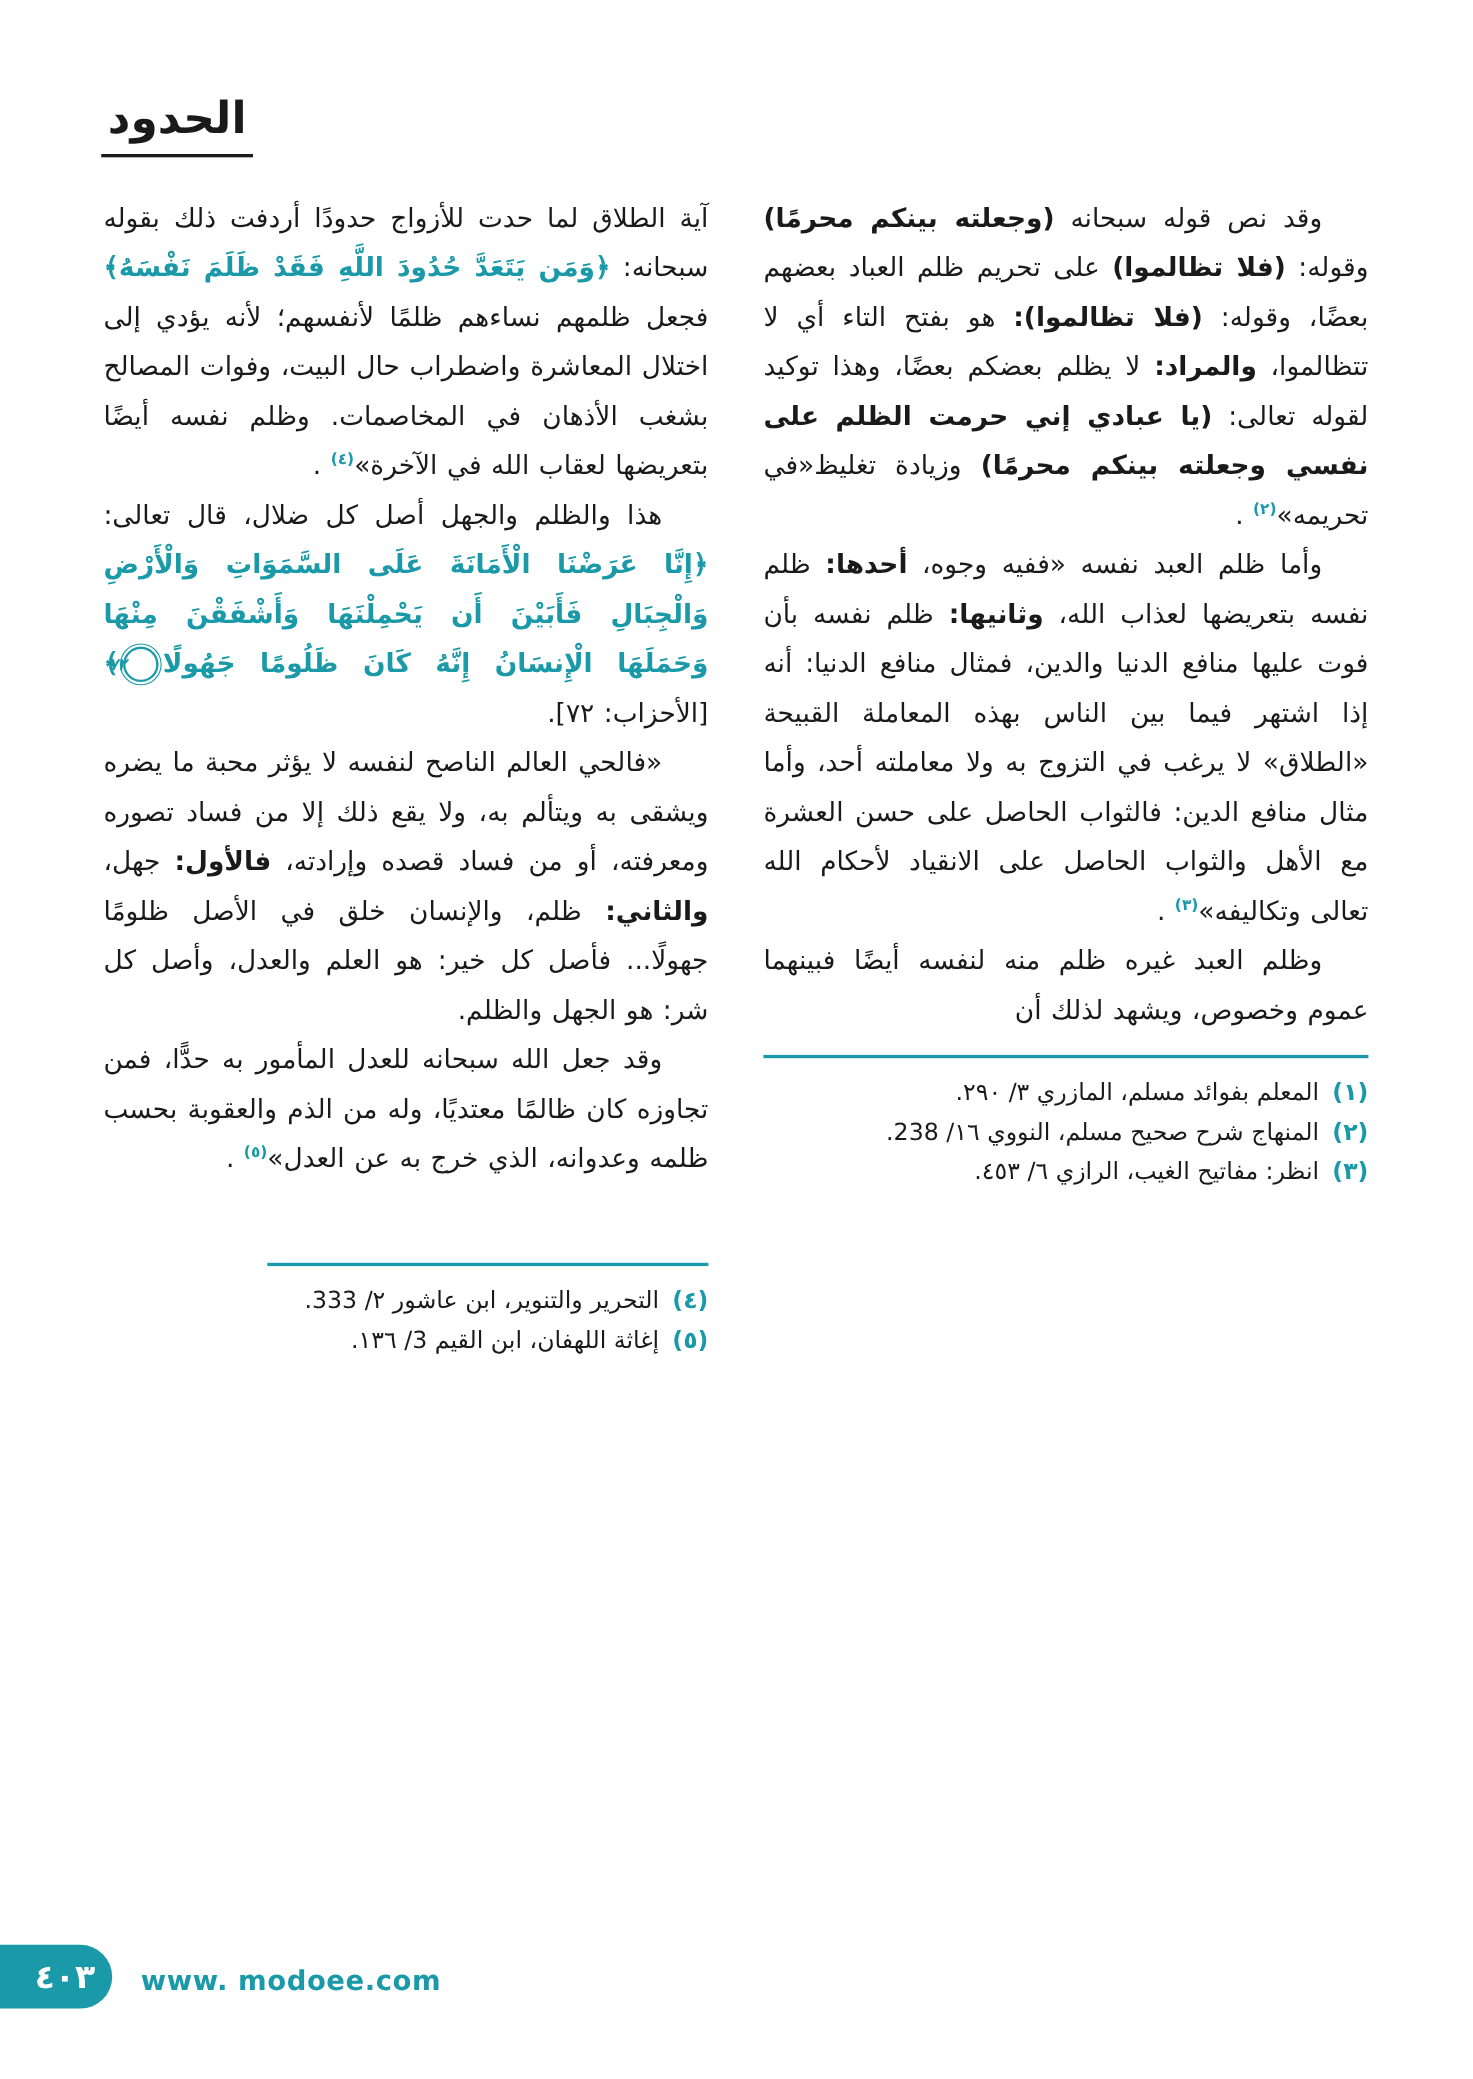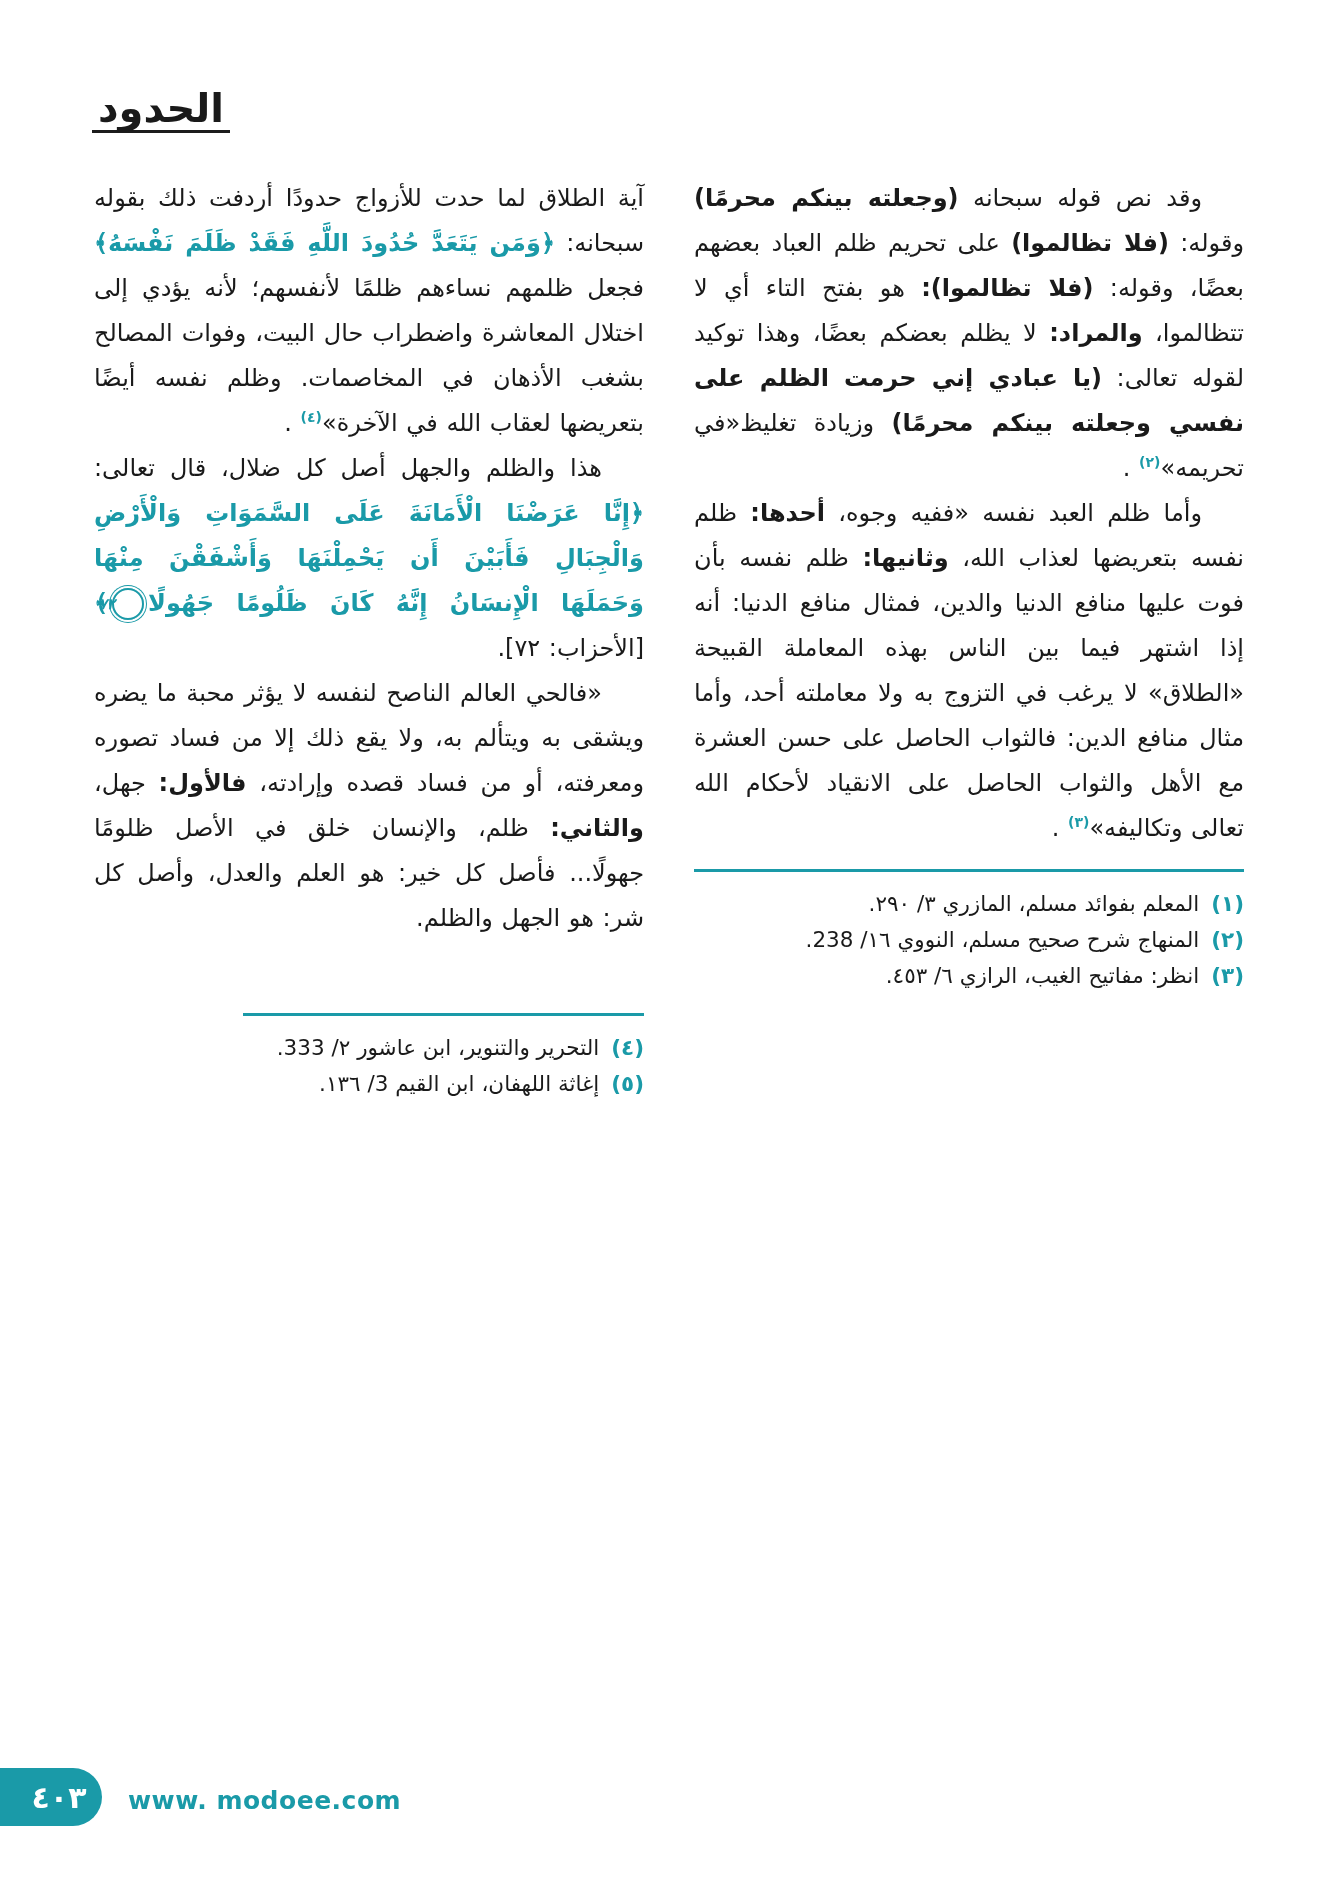--- a/index.html
+++ b/index.html
@@ -6,21 +6,21 @@
   * { margin:0; padding:0; box-sizing:border-box; }
   html,body { background:#ffffff; }
   .page {
     position:relative; width:1339px; height:1890px; margin:0 auto;
     background:#ffffff; direction:rtl; overflow:hidden;
     font-family:"DejaVu Sans", sans-serif; color:var(--ink);
   }
   .header {
     position:absolute; top:86px; left:92px;
     font-size:40px; font-weight:bold; line-height:1.1;
-    border-bottom:3px solid #1c1c1c; padding:0 6px 0 6px;
+    border-bottom:3px solid #1c1c1c; padding:0 6px 10px 6px;
   }
   .content {
     position:absolute; top:176px; right:95px; left:94px;
     display:flex; gap:50px; align-items:flex-start;
   }
   .col { flex:1 1 0; min-width:0; }
   .para {
     font-size:24px; line-height:45px; text-align:justify;
     color:var(--ink); word-spacing:1px;
   }
@@ -66,20 +66,21 @@
   <div class="header">
     <span>الحدود</span>
   </div>
 
   <div class="content">
 
     <div class="col">
       <div class="col-text">
           <p class="para indent"><span class="seg">وقد نص قوله سبحانه </span><span class="seg seg-bold">(وجعلته بينكم محرمًا)</span><span class="seg"> وقوله: </span><span class="seg seg-bold">(فلا تظالموا)</span><span class="seg"> على تحريم ظلم العباد بعضهم بعضًا، وقوله: </span><span class="seg seg-bold">(فلا تظالموا):</span><span class="seg"> هو بفتح التاء أي لا تتظالموا، </span><span class="seg seg-bold">والمراد:</span><span class="seg"> لا يظلم بعضكم بعضًا، وهذا توكيد لقوله تعالى: </span><span class="seg seg-bold">(يا عبادي إني حرمت الظلم على نفسي وجعلته بينكم محرمًا)</span><span class="seg"> وزيادة تغليظ«في تحريمه»</span><span class="fnref">(٢)</span><span class="seg"> .</span></p>
           <p class="para indent"><span class="seg">وأما ظلم العبد نفسه «ففيه وجوه، </span><span class="seg seg-bold">أحدها:</span><span class="seg"> ظلم نفسه بتعريضها لعذاب الله، </span><span class="seg seg-bold">وثانيها:</span><span class="seg"> ظلم نفسه بأن فوت عليها منافع الدنيا والدين، فمثال منافع الدنيا: أنه إذا اشتهر فيما بين الناس بهذه المعاملة القبيحة «الطلاق» لا يرغب في التزوج به ولا معاملته أحد، وأما مثال منافع الدين: فالثواب الحاصل على حسن العشرة مع الأهل والثواب الحاصل على الانقياد لأحكام الله تعالى وتكاليفه»</span><span class="fnref">(٣)</span><span class="seg"> .</span></p>
+          <p class="para indent"><span class="seg">وظلم العبد غيره ظلم منه لنفسه أيضًا فبينهما عموم وخصوص، ويشهد لذلك أن</span></p>
         </div>
       <div class="footnotes">
         <div class="fn-sep"></div>
         <div>
             <div class="fn">
               <span class="fn-num">(١)</span>
               <span class="fn-text">المعلم بفوائد مسلم، المازري ٣/ ٢٩٠.</span>
             </div>
             <div class="fn">
               <span class="fn-num">(٢)</span>
@@ -91,20 +92,21 @@
             </div>
           </div>
       </div>
     </div>
 
     <div class="col">
       <div class="col-text">
           <p class="para"><span class="seg">آية الطلاق لما حدت للأزواج حدودًا أردفت ذلك بقوله سبحانه: </span><span class="seg seg-quran">﴿وَمَن يَتَعَدَّ حُدُودَ اللَّهِ فَقَدْ ظَلَمَ نَفْسَهُ﴾</span><span class="seg"> فجعل ظلمهم نساءهم ظلمًا لأنفسهم؛ لأنه يؤدي إلى اختلال المعاشرة واضطراب حال البيت، وفوات المصالح بشغب الأذهان في المخاصمات. وظلم نفسه أيضًا بتعريضها لعقاب الله في الآخرة»</span><span class="fnref">(٤)</span><span class="seg"> .</span></p>
           <p class="para indent"><span class="seg">هذا والظلم والجهل أصل كل ضلال، قال تعالى: </span><span class="seg seg-quran">﴿إِنَّا عَرَضْنَا الْأَمَانَةَ عَلَى السَّمَوَاتِ وَالْأَرْضِ وَالْجِبَالِ فَأَبَيْنَ أَن يَحْمِلْنَهَا وَأَشْفَقْنَ مِنْهَا وَحَمَلَهَا الْإِنسَانُ إِنَّهُ كَانَ ظَلُومًا جَهُولًا</span><span class="ayah-badge">٧٢</span><span class="seg seg-quran">﴾</span><span class="seg"> [الأحزاب: ٧٢].</span></p>
           <p class="para indent"><span class="seg">«فالحي العالم الناصح لنفسه لا يؤثر محبة ما يضره ويشقى به ويتألم به، ولا يقع ذلك إلا من فساد تصوره ومعرفته، أو من فساد قصده وإرادته، </span><span class="seg seg-bold">فالأول:</span><span class="seg"> جهل، </span><span class="seg seg-bold">والثاني:</span><span class="seg"> ظلم، والإنسان خلق في الأصل ظلومًا جهولًا... فأصل كل خير: هو العلم والعدل، وأصل كل شر: هو الجهل والظلم.</span></p>
+          <p class="para indent"><span class="seg">وقد جعل الله سبحانه للعدل المأمور به حدًّا، فمن تجاوزه كان ظالمًا معتديًا، وله من الذم والعقوبة بحسب ظلمه وعدوانه، الذي خرج به عن العدل»</span><span class="fnref">(٥)</span><span class="seg"> .</span></p>
         </div>
       <div class="footnotes left-col">
         <div class="fn-sep short"></div>
         <div>
             <div class="fn">
               <span class="fn-num">(٤)</span>
               <span class="fn-text">التحرير والتنوير، ابن عاشور ٢/ 333.</span>
             </div>
             <div class="fn">
               <span class="fn-num">(٥)</span>

